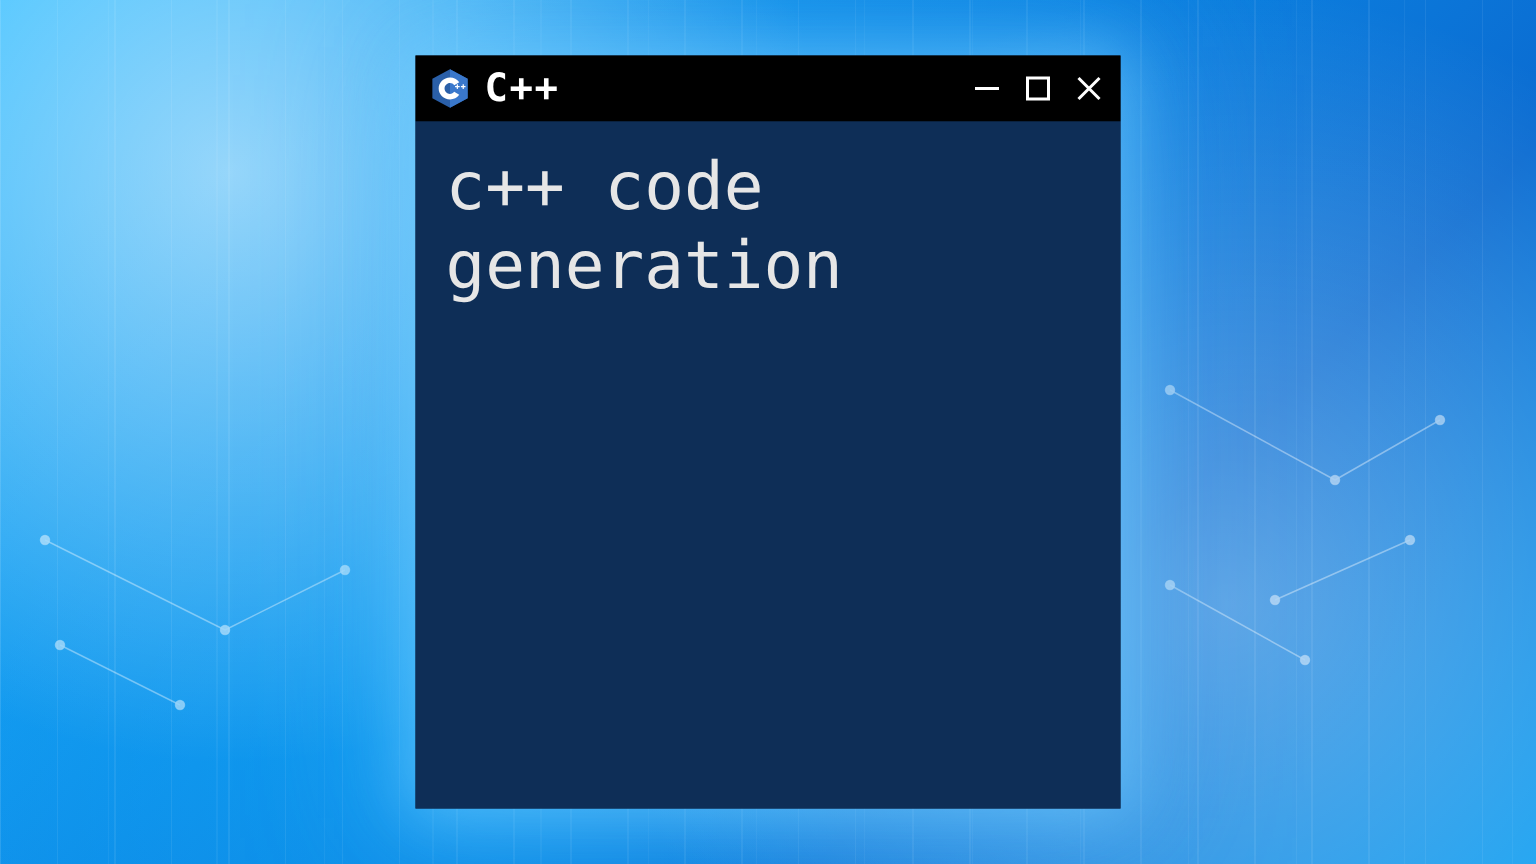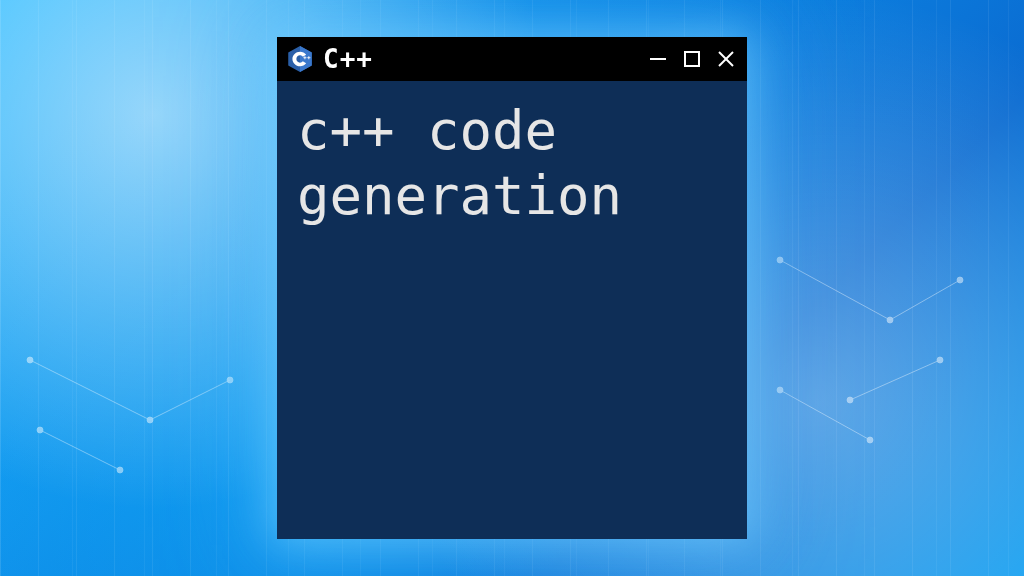--- a/index.html
+++ b/index.html
@@ -97,21 +97,21 @@
       justify-content: center;
       cursor: pointer;
     }
     .win-btn svg { display: block; }
 
     .body {
       flex: 1 1 auto;
       background: #0e2e57;
       color: #e6e6e6;
       font-family: "Consolas","Menlo","DejaVu Sans Mono",monospace;
-      font-size: 54px;
+      font-size: 44px;
       line-height: 1.2;
       padding: 18px 20px;
       white-space: pre-line;
     }
   </style>
 </head>
 <body>
 
 <div class="stage">
   <div class="streaks"></div>

